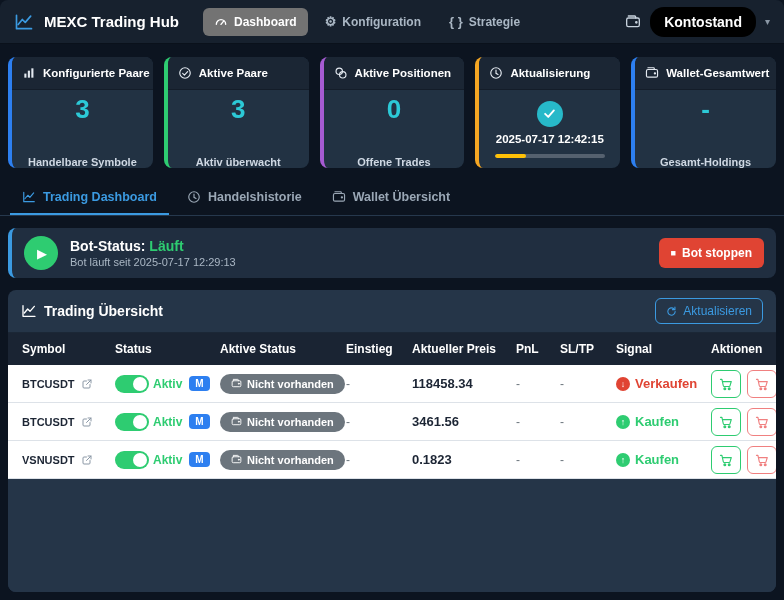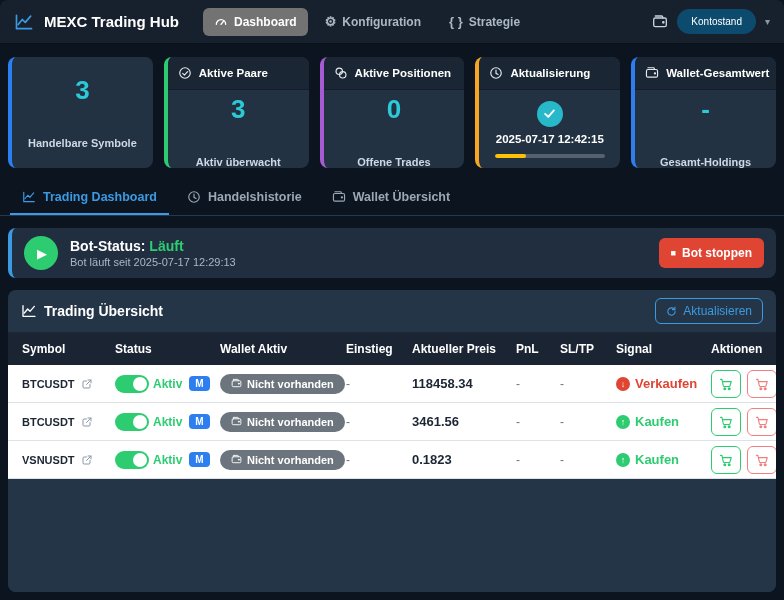--- a/index.html
+++ b/index.html
@@ -9,21 +9,21 @@
   
   .topbar { height:44px; background:#17212e; display:flex; align-items:center; padding:8px 14px; gap:10px; border-bottom:1px solid #0a111b; }
   .logo-icon { color:#3b9ae1; display:flex; }
   .brand { font-size:15px; font-weight:bold; color:#fff; margin-right:14px; white-space:nowrap; }
   .nav { display:flex; align-items:center; gap:6px; flex:1; }
   .nav-btn { display:flex; align-items:center; gap:6px; font-size:12px; font-weight:bold; color:#aab7c4; padding:7px 11px; border-radius:6px; cursor:pointer; background:transparent; border:none; }
   .nav-btn.active { background:#737373; color:#fff; }
   .nav-glyph { font-size:13px; line-height:1; }
   .top-right { display:flex; align-items:center; gap:9px; }
   .wallet-top { color:#c7d2dd; display:flex; }
-  .account-btn { background:#0c4a6e; color:#fff; border:none; font-size:10px; font-weight:normal; padding:7px 14px; border-radius:14px; cursor:pointer; }
+  .account-btn { background:#000000; color:#fff; border:none; font-size:14px; font-weight:bold; padding:7px 14px; border-radius:14px; cursor:pointer; }
   .caret { color:#8a97a5; font-size:10px; cursor:pointer; }
 
   
   .cards { display:grid; grid-template-columns:repeat(5,1fr); gap:11px; padding:13px 8px 12px 8px; }
   .card { border-radius:8px; overflow:hidden; border-left:4px solid #2d7ff0; background:#223243; height:111px; display:flex; flex-direction:column; }
   .card.b-blue { border-left-color:#2d7ff0; } .card.b-green { border-left-color:#2ecc71; }
   .card.b-purple { border-left-color:#a65bd2; } .card.b-orange { border-left-color:#f5a623; }
   .card-head { background:#1b2634; padding:9px 10px; display:flex; align-items:center; gap:7px; font-size:11.5px; font-weight:bold; color:#fff; border-bottom:1px solid #141d29; white-space:nowrap; }
   .card-head svg { flex:none; color:#e3e9f0; }
   .card-body { flex:1; display:flex; flex-direction:column; align-items:center; justify-content:center; gap:6px; padding:6px 8px; }
@@ -164,20 +164,26 @@
         </svg>
       </span>
     <button class="account-btn">Kontostand</button>
     <span class="caret">▾</span>
   </div>
 </div>
 
 <div class="cards">
 
   <div class="card b-blue">
+    <div class="card-head">
+      <svg width="14" height="14" viewBox="0 0 24 24">
+          <use href="#i-bars"></use>
+        </svg>
+      <span>Konfigurierte Paare</span>
+    </div>
     <div class="card-body">
       <span class="stat-value">3</span>
       <span class="stat-sub">Handelbare Symbole</span>
     </div>
   </div>
 
   <div class="card b-green">
     <div class="card-head">
       <svg width="14" height="14" viewBox="0 0 24 24">
           <use href="#i-checkcircle"></use>
@@ -287,21 +293,21 @@
       <svg width="11" height="11" viewBox="0 0 24 24">
           <use href="#i-refresh"></use>
         </svg>
       <span>Aktualisieren</span>
     </button>
   </div>
 
   <div class="tbl-head">
     <span>Symbol</span>
     <span>Status</span>
-    <span>Wallet Aktiv</span>
+    <span>Aktive Status</span>
     <span>Einstieg</span>
     <span>Aktueller Preis</span>
     <span>PnL</span>
     <span>SL/TP</span>
     <span>Signal</span>
     <span>Aktionen</span>
   </div>
 
   <div class="tbl-row">
     <span class="sym">

